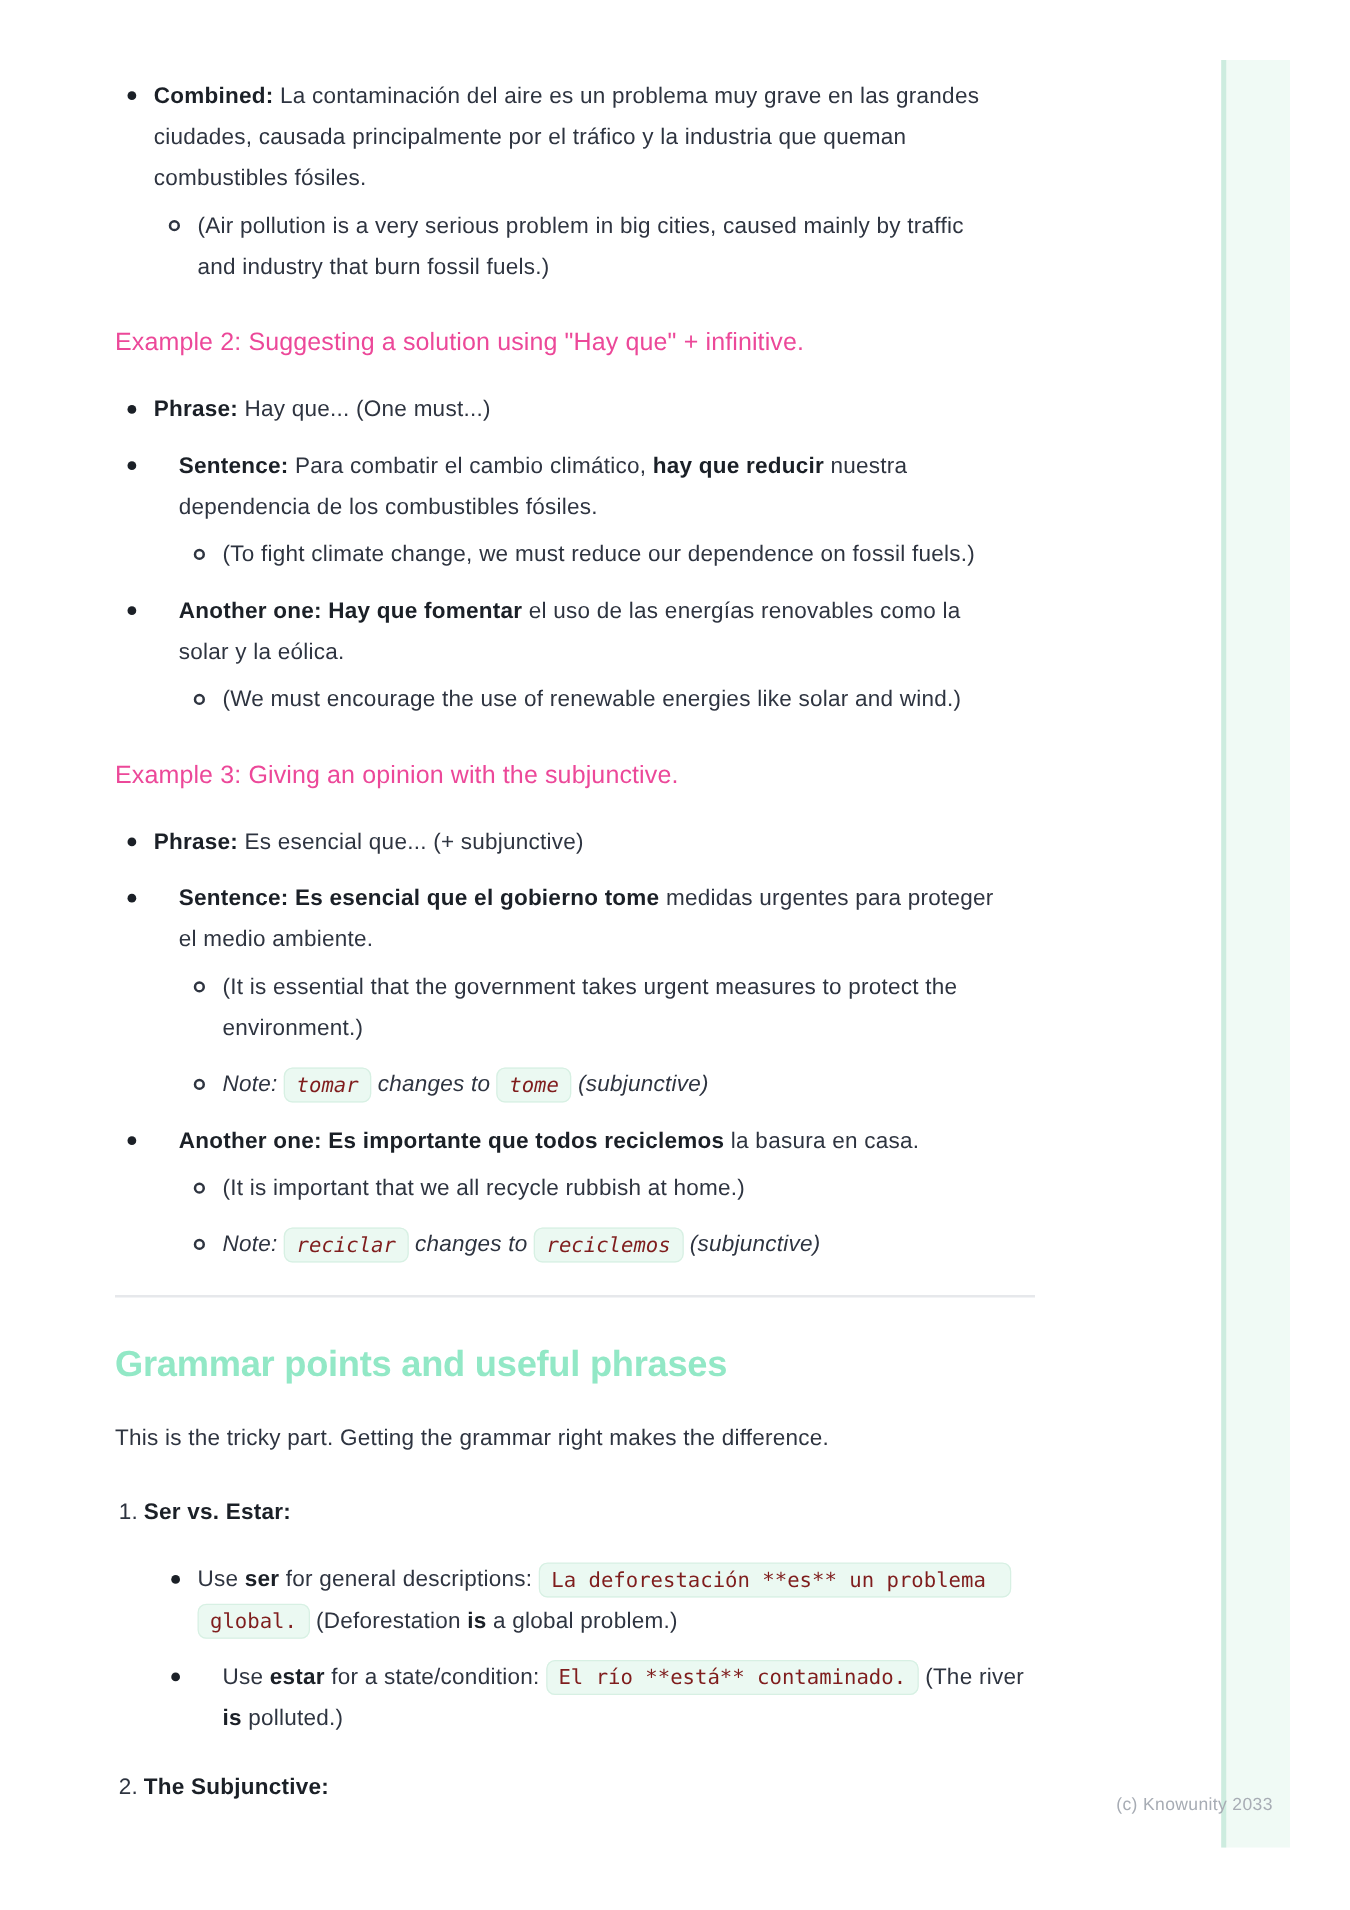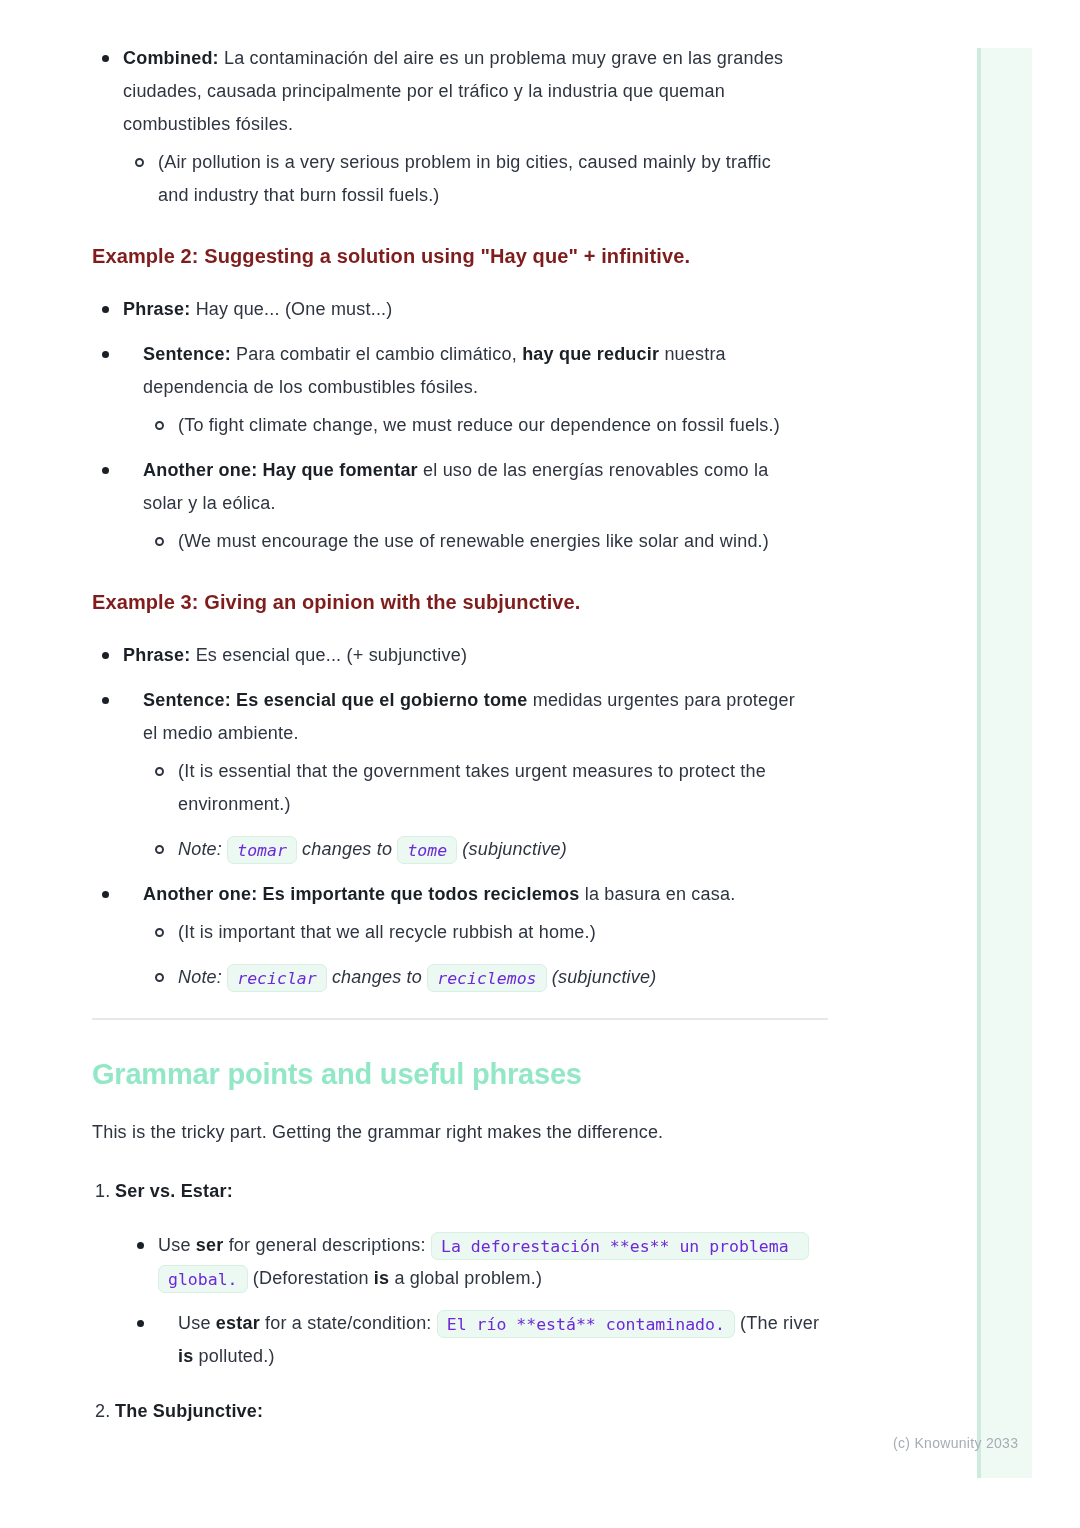--- a/index.html
+++ b/index.html
@@ -6,21 +6,21 @@
   #page{
     position:relative;width:1080px;height:1528px;background:#ffffff;overflow:hidden;
     font-family:"Liberation Sans",sans-serif;color:#2e3440;font-size:18px;
     line-height:33px;letter-spacing:0.2px;
   }
   
   .accent-bar{
     position:absolute;left:977px;top:48px;width:55px;height:1430px;
     background:#f0faf5;border-left:4px solid #cdecdf;box-sizing:border-box;z-index:1;
   }
-  .content{position:absolute;left:92px;top:42px;width:736px;z-index:2;}
+  .content{position:absolute;left:92px;top:60px;width:736px;z-index:2;}
   strong{font-weight:700;color:#1b2027;}
   .line{margin:0;}
   
   .list{list-style:none;margin:0;padding:0;}
   .li{display:flex;}
   .li + .li{margin-top:12px;gap:20px;}
   .dot{flex:0 0 31px;}
   .dot::before{content:"";display:block;width:7px;height:7px;border-radius:50%;
     background:#1b2027;margin:13px 0 0 10px;}
   .li-body{flex:1;max-width:662px;}
@@ -29,26 +29,26 @@
   .sli{display:flex;}
   .sli + .sli{margin-top:12px;}
   .circle{flex:0 0 35px;}
   .circle::before{content:"";display:block;width:9px;height:9px;border:2px solid #2e3440;
     border-radius:50%;box-sizing:border-box;margin:12px 0 0 12px;}
   .sli-body{flex:1;max-width:652px;}
   .note{font-style:italic;}
   
   .code{
     font-family:"DejaVu Sans Mono",monospace;font-size:16.5px;letter-spacing:0;
-    color:#6d28d9;background:#ebf9f2;border:1px solid #d7f0e3;border-radius:7px;
+    color:#7f1d1d;background:#ebf9f2;border:1px solid #d7f0e3;border-radius:7px;
     padding:3.5px 9px;box-decoration-break:clone;-webkit-box-decoration-break:clone;
     white-space:pre-wrap;
   }
   
-  h3{font-size:20px;line-height:29px;margin:30px 0 22px;color:#7f1d1d;font-weight:700;letter-spacing:0.1px;}
+  h3{font-size:20px;line-height:29px;margin:30px 0 22px;color:#ec4899;font-weight:400;letter-spacing:0.1px;}
   h2{font-size:29px;line-height:40px;margin:34px 0 0;color:#92e8c6;font-weight:700;letter-spacing:-0.2px;}
   hr{border:none;border-top:2px solid #e6e8eb;margin:24px 0 0;}
   .intro{margin:22px 0 0;}
   
   .olist{list-style:none;margin:26px 0 0;padding:0;}
   .ol-item + .ol-item{margin-top:22px;}
   .ol-head{display:flex;}
   .num{flex:0 0 23px;padding-left:3px;box-sizing:border-box;color:#2e3440;}
   .ol-sub{margin-top:21px;}
   .ol-sub .li .dot2{flex:0 0 66px;}

